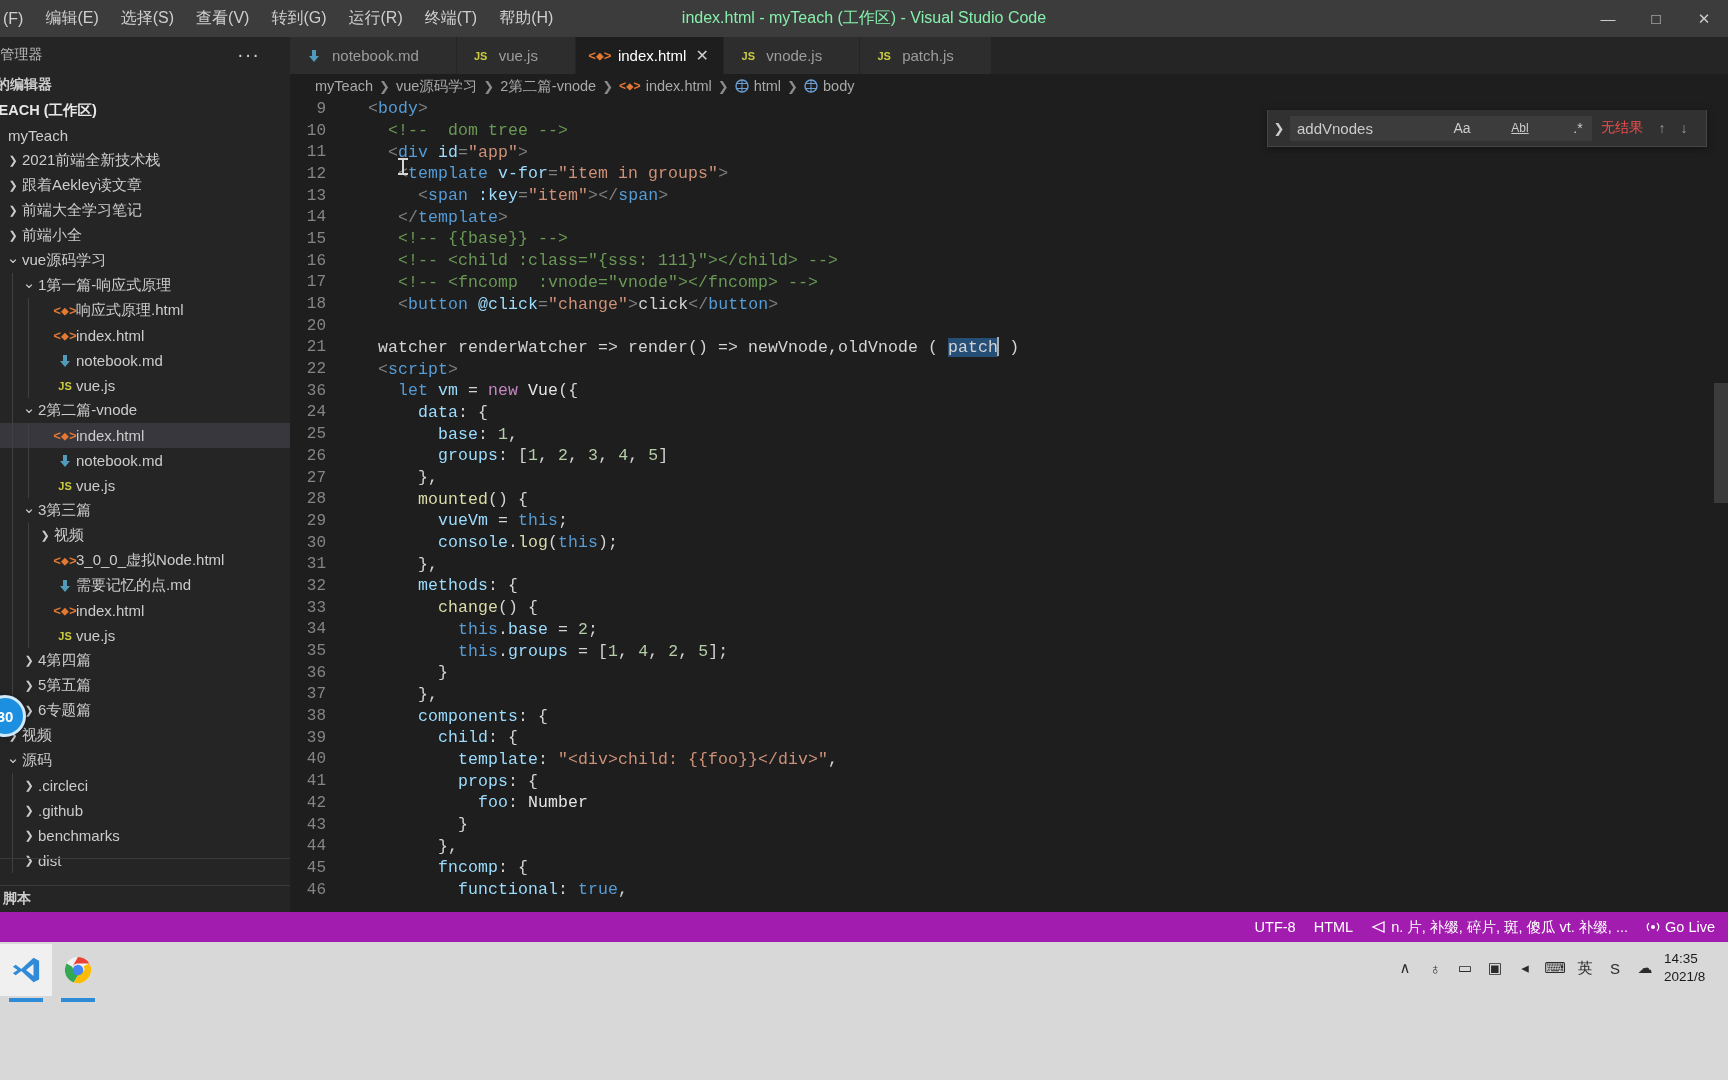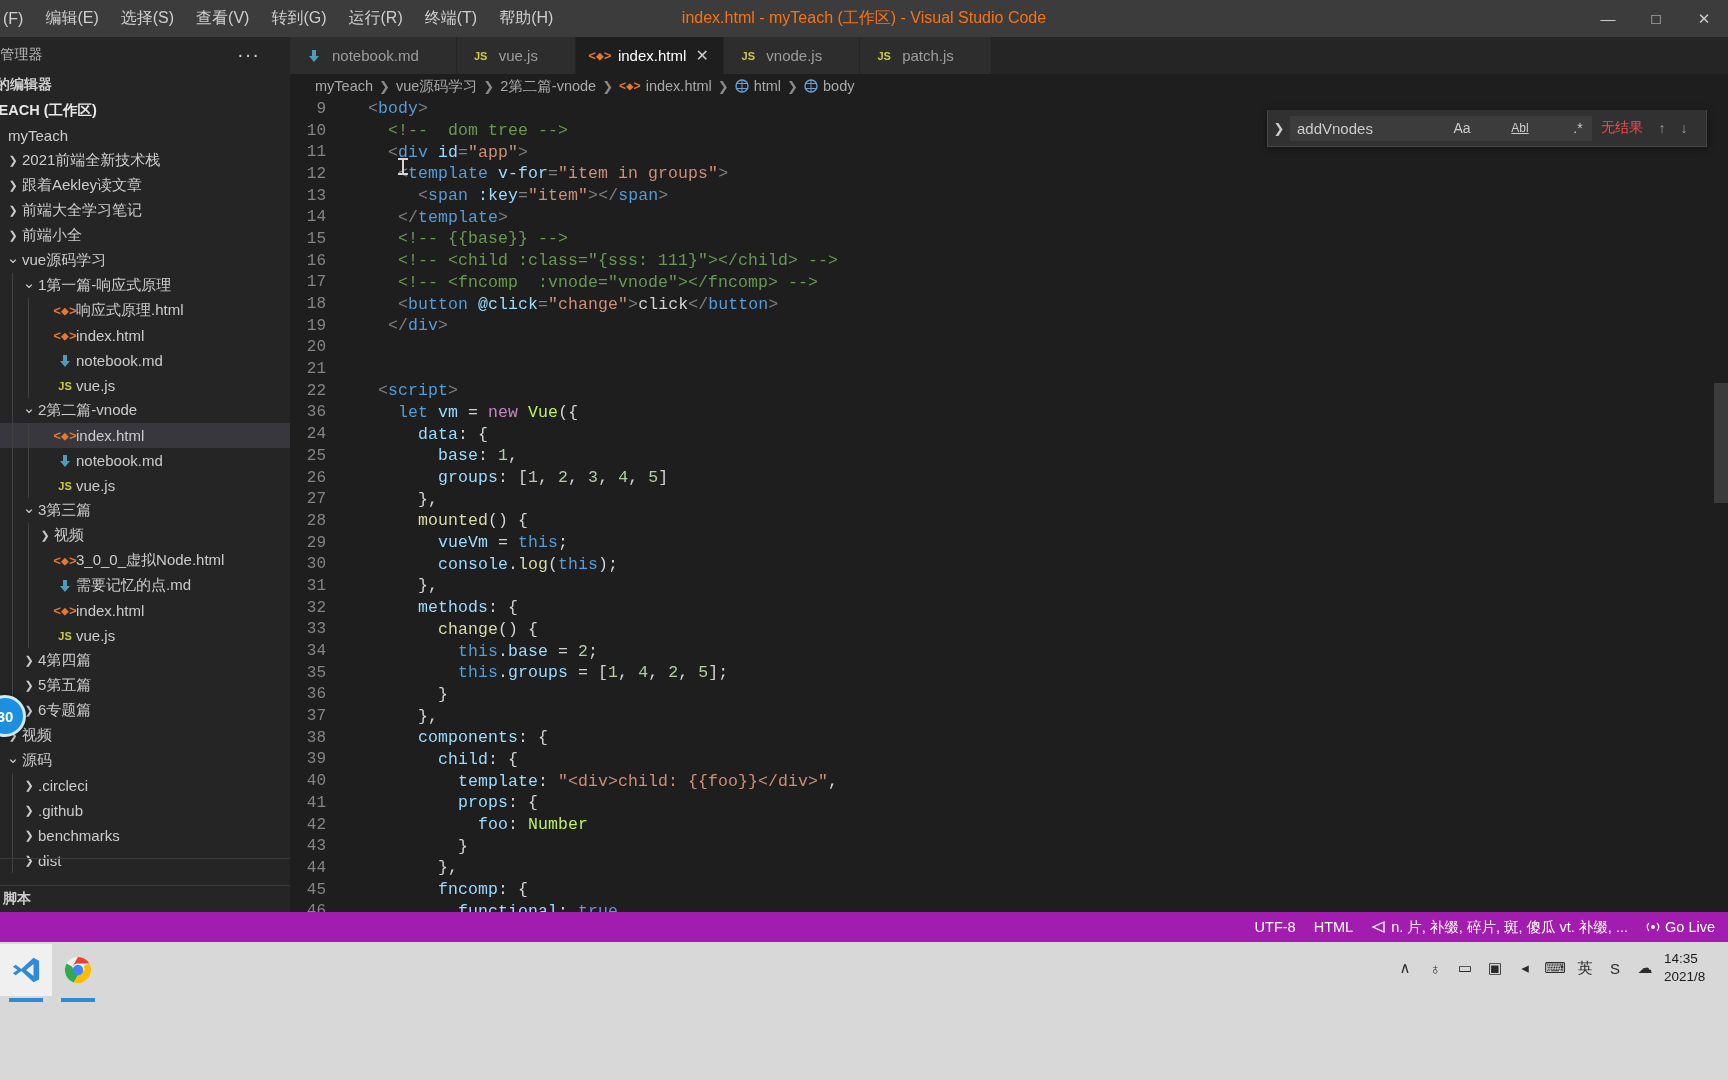--- a/index.html
+++ b/index.html
@@ -18,21 +18,21 @@
     background: #3c3c3c; display: flex; align-items: center;
     color: #cccccc; font-size: 16px;
   }
   .menu { display: flex; align-items: center; margin-left: -8px; }
   .menu-item {
     padding: 4px 11px; font-size: 16px; color: #cfcfcf;
     white-space: nowrap; cursor: default;
   }
   .win-title {
     position: absolute; left: 0; right: 0; text-align: center;
-    font-size: 16px; color: #f97316; pointer-events: none;
+    font-size: 16px; color: #86efac; pointer-events: none;
   }
   .win-ctrl {
     position: absolute; right: 0; top: 0; display: flex; height: 37px;
   }
   .win-btn {
     width: 48px; height: 37px; display: flex; align-items: center;
     justify-content: center; color: #cccccc; font-size: 15px;
   }
 
   
@@ -130,21 +130,21 @@
   .t-tag { color: #569cd6; }
   .t-ang { color: #808080; }
   .t-attr { color: #9cdcfe; }
   .t-str { color: #ce9178; }
   .t-cmt { color: #6a9955; }
   .t-kw  { color: #569cd6; }
   .t-kw2 { color: #c586c0; }
   .t-fn  { color: #dcdcaa; }
   .t-num { color: #b5cea8; }
   .t-var { color: #9cdcfe; }
-  .t-cls { color: #bef264; margin-top: 34px; }
+  .t-cls { color: #e5e5e5; margin-top: 34px; }
   .t-plain { color: #d4d4d4; }
   .t-prop { color: #9cdcfe; }
   .sel-hl { background: #264f78; }
   .caret {
     display: inline-block; width: 2px; height: 19px; background: #aeafad;
     vertical-align: -4px; margin-left: -1px;
   }
   .mouse-cursor {
     position: absolute; left: 112px; top: 60px;
     width: 2px; height: 17px; background: #d4d4d4; z-index: 20;
@@ -556,23 +556,22 @@
         <div class="cline"><div class="gutter">9</div><div class="ctext"><span class="t-plain">  </span><span class="t-ang">&lt;</span><span class="t-tag">body</span><span class="t-ang">&gt;</span></div></div>
         <div class="cline"><div class="gutter">10</div><div class="ctext"><span class="t-plain">    </span><span class="t-cmt">&lt;!--  dom tree --&gt;</span></div></div>
         <div class="cline"><div class="gutter">11</div><div class="ctext"><span class="t-plain">    </span><span class="t-ang">&lt;</span><span class="t-tag">div</span><span class="t-plain"> </span><span class="t-attr">id</span><span class="t-ang">=</span><span class="t-str">"app"</span><span class="t-ang">&gt;</span></div></div>
         <div class="cline"><div class="gutter">12</div><div class="ctext"><span class="t-plain">     </span><span class="t-ang">&lt;</span><span class="t-tag">template</span><span class="t-plain"> </span><span class="t-attr">v-for</span><span class="t-ang">=</span><span class="t-str">"item in groups"</span><span class="t-ang">&gt;</span></div></div>
         <div class="cline"><div class="gutter">13</div><div class="ctext"><span class="t-plain">       </span><span class="t-ang">&lt;</span><span class="t-tag">span</span><span class="t-plain"> </span><span class="t-attr">:key</span><span class="t-ang">=</span><span class="t-str">"item"</span><span class="t-ang">&gt;</span><span class="t-ang">&lt;/</span><span class="t-tag">span</span><span class="t-ang">&gt;</span></div></div>
         <div class="cline"><div class="gutter">14</div><div class="ctext"><span class="t-plain">     </span><span class="t-ang">&lt;/</span><span class="t-tag">template</span><span class="t-ang">&gt;</span></div></div>
         <div class="cline"><div class="gutter">15</div><div class="ctext"><span class="t-plain">     </span><span class="t-cmt">&lt;!-- {{base}} --&gt;</span></div></div>
         <div class="cline"><div class="gutter">16</div><div class="ctext"><span class="t-plain">     </span><span class="t-cmt">&lt;!-- &lt;child :class="{sss: 111}"&gt;&lt;/child&gt; --&gt;</span></div></div>
         <div class="cline"><div class="gutter">17</div><div class="ctext"><span class="t-plain">     </span><span class="t-cmt">&lt;!-- &lt;fncomp  :vnode="vnode"&gt;&lt;/fncomp&gt; --&gt;</span></div></div>
         <div class="cline"><div class="gutter">18</div><div class="ctext"><span class="t-plain">     </span><span class="t-ang">&lt;</span><span class="t-tag">button</span><span class="t-plain"> </span><span class="t-attr">@click</span><span class="t-ang">=</span><span class="t-str">"change"</span><span class="t-ang">&gt;</span><span class="t-plain">click</span><span class="t-ang">&lt;/</span><span class="t-tag">button</span><span class="t-ang">&gt;</span></div></div>
-        <div class="cline"><div class="gutter">19</div><div class="ctext"><span class="t-plain">    </span><span class="t-ang">&lt;/</span><span class="t-tag">div</span><span class="t-ang">&gt;</span></div></div>
         <div class="cline"><div class="gutter">20</div><div class="ctext"></div></div>
-        <div class="cline"><div class="gutter">21</div></div>
+        <div class="cline"><div class="gutter">21</div><div class="ctext"><span class="t-plain">   watcher renderWatcher =&gt; render() =&gt; newVnode,oldVnode ( </span><span class="t-plain sel-hl">patch</span><span class="caret"></span><span class="t-plain"> )</span></div></div>
         <div class="cline"><div class="gutter">22</div><div class="ctext"><span class="t-plain">   </span><span class="t-ang">&lt;</span><span class="t-tag">script</span><span class="t-ang">&gt;</span></div></div>
         <div class="cline"><div class="gutter">36</div><div class="ctext"><span class="t-plain">     </span><span class="t-kw">let</span><span class="t-plain"> </span><span class="t-var">vm</span><span class="t-plain"> = </span><span class="t-kw2">new</span><span class="t-plain"> </span><span class="t-cls">Vue</span><span class="t-plain">({</span></div></div>
         <div class="cline"><div class="gutter">24</div><div class="ctext"><span class="t-plain">       </span><span class="t-prop">data</span><span class="t-plain">: {</span></div></div>
         <div class="cline"><div class="gutter">25</div><div class="ctext"><span class="t-plain">         </span><span class="t-prop">base</span><span class="t-plain">: </span><span class="t-num">1</span><span class="t-plain">,</span></div></div>
         <div class="cline"><div class="gutter">26</div><div class="ctext"><span class="t-plain">         </span><span class="t-prop">groups</span><span class="t-plain">: [</span><span class="t-num">1</span><span class="t-plain">, </span><span class="t-num">2</span><span class="t-plain">, </span><span class="t-num">3</span><span class="t-plain">, </span><span class="t-num">4</span><span class="t-plain">, </span><span class="t-num">5</span><span class="t-plain">]</span></div></div>
         <div class="cline"><div class="gutter">27</div><div class="ctext"><span class="t-plain">       },</span></div></div>
         <div class="cline"><div class="gutter">28</div><div class="ctext"><span class="t-plain">       </span><span class="t-fn">mounted</span><span class="t-plain">() {</span></div></div>
         <div class="cline"><div class="gutter">29</div><div class="ctext"><span class="t-plain">         </span><span class="t-var">vueVm</span><span class="t-plain"> = </span><span class="t-kw">this</span><span class="t-plain">;</span></div></div>
         <div class="cline"><div class="gutter">30</div><div class="ctext"><span class="t-plain">         </span><span class="t-var">console</span><span class="t-plain">.</span><span class="t-fn">log</span><span class="t-plain">(</span><span class="t-kw">this</span><span class="t-plain">);</span></div></div>
         <div class="cline"><div class="gutter">31</div><div class="ctext"><span class="t-plain">       },</span></div></div>

